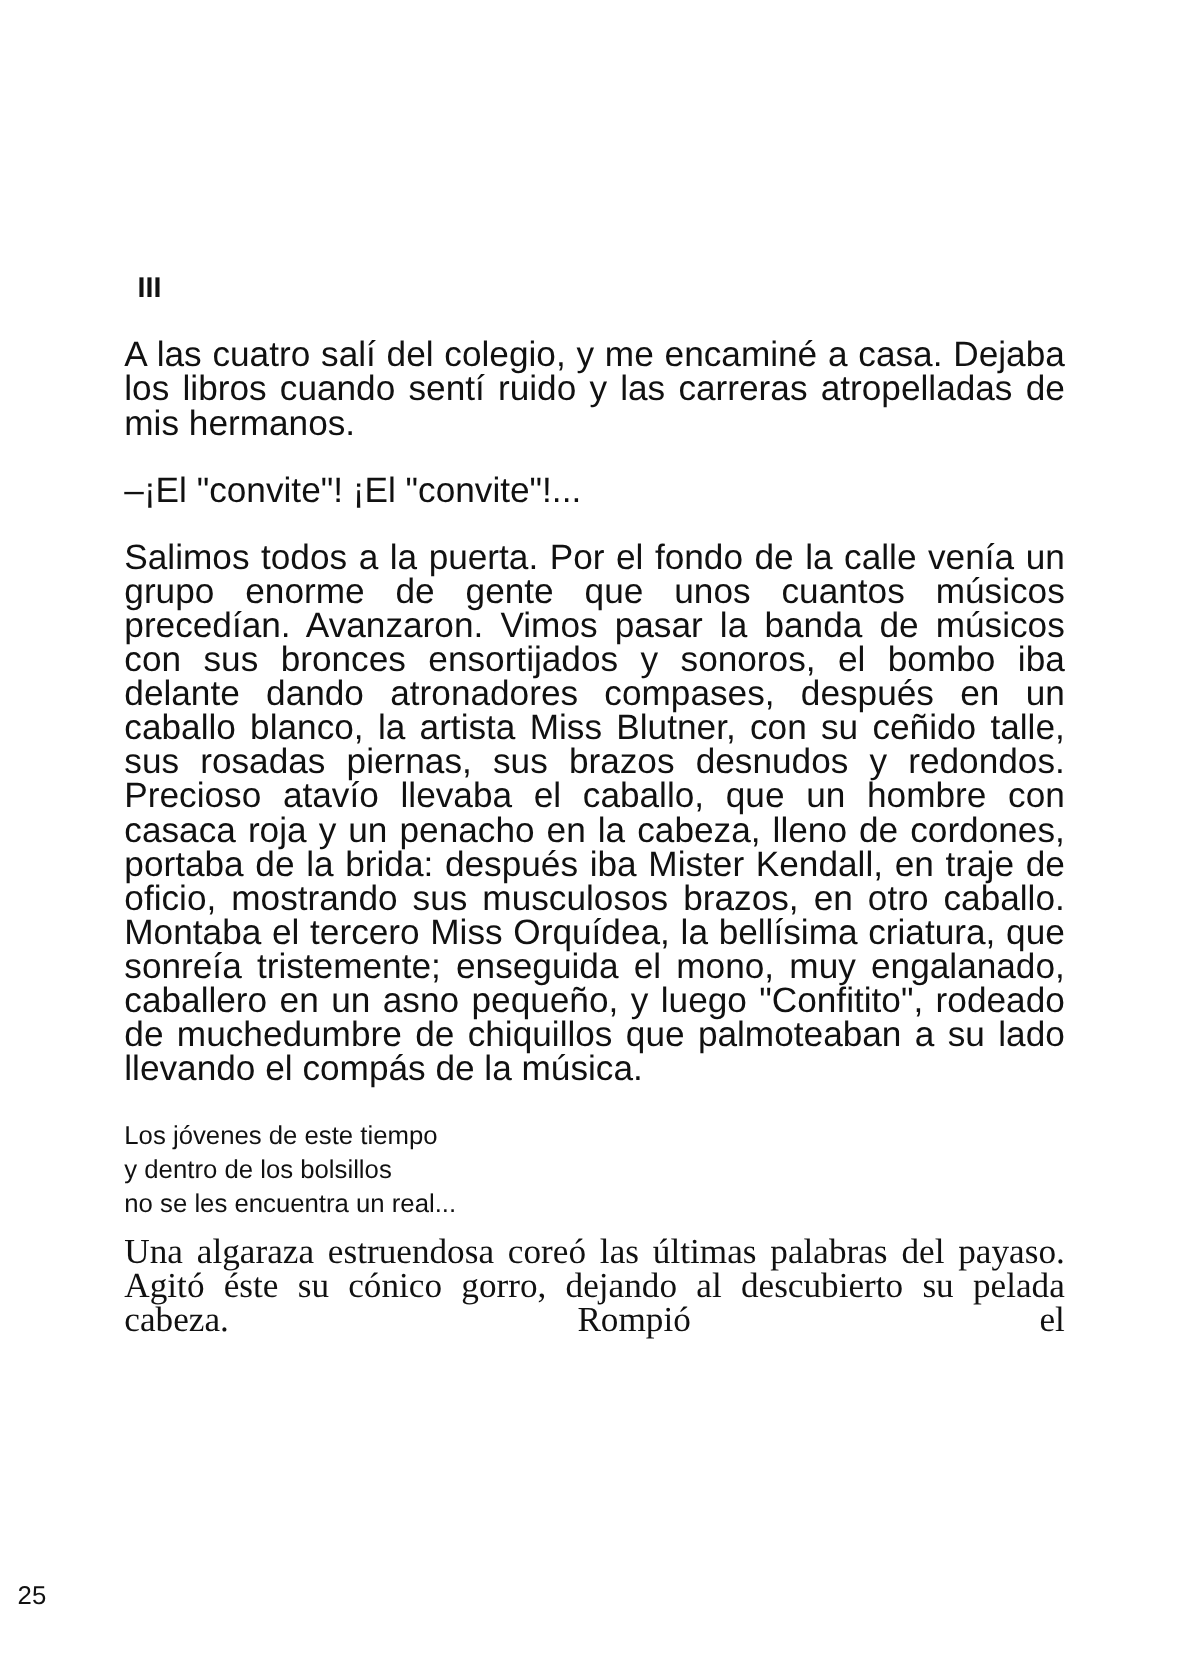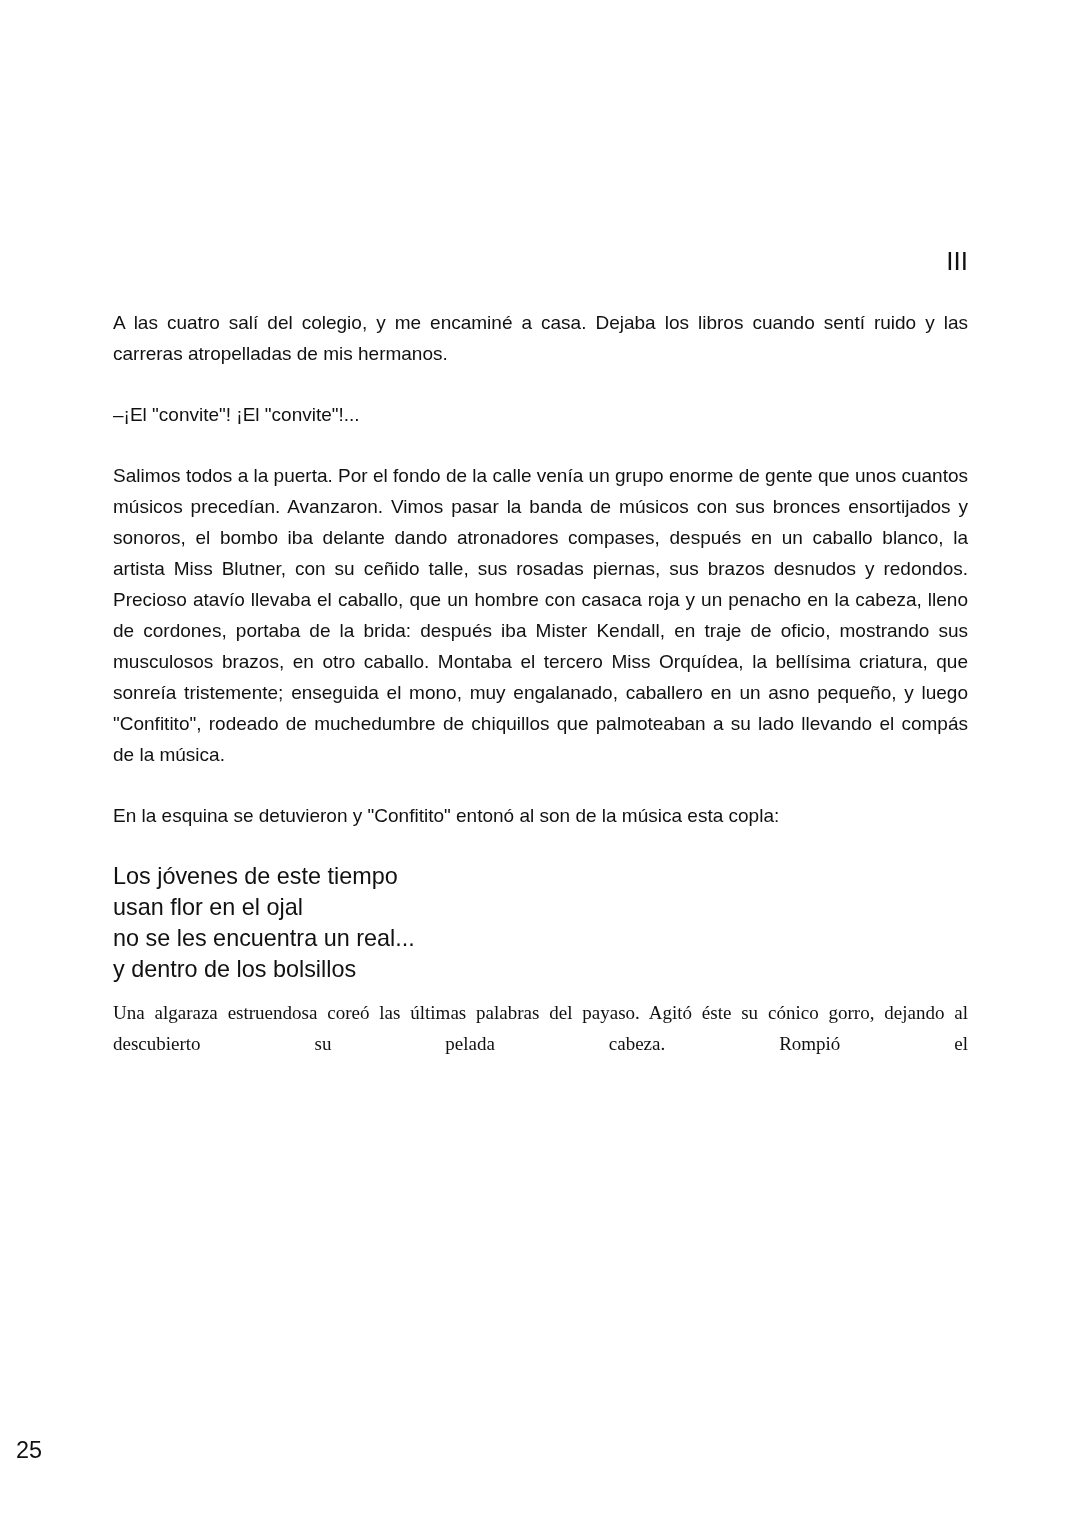--- a/index.html
+++ b/index.html
@@ -22,29 +22,28 @@
       height: 1527px;
       background: #ffffff;
     }
     .content {
       position: absolute;
       left: 113px;
       top: 244px;
       width: 855px;
     }
     .chapter-heading {
-      font-weight: normal;
+      font-weight: bold;
       font-size: 26px;
       line-height: 34px;
       margin: 0 0 29px 12px;
       letter-spacing: 0px;
-      text-align: right;
     }
     .para {
-      font-size: 19px;
+      font-size: 32px;
       line-height: 31px;
       margin: 0 0 30px 0;
       text-align: justify;
       text-align-last: left;
     }
     .para.dialogue {
       text-align: left;
     }
     .verse {
       font-size: 23.4px;
@@ -67,26 +66,24 @@
 </head>
 <body>
 
 <div class="page">
   <div class="content">
     <div class="chapter-heading">III</div>
 
     <p class="para">A las cuatro salí del colegio, y me encaminé a casa. Dejaba los libros cuando sentí ruido y las carreras atropelladas de mis hermanos.</p>
     <p class="para dialogue">–¡El "convite"! ¡El "convite"!...</p>
     <p class="para">Salimos todos a la puerta. Por el fondo de la calle venía un grupo enorme de gente que unos cuantos músicos precedían. Avanzaron. Vimos pasar la banda de músicos con sus bronces ensortijados y sonoros, el bombo iba delante dando atronadores compases, después en un caballo blanco, la artista Miss Blutner, con su ceñido talle, sus rosadas piernas, sus brazos desnudos y redondos. Precioso atavío llevaba el caballo, que un hombre con casaca roja y un penacho en la cabeza, lleno de cordones, portaba de la brida: después iba Mister Kendall, en traje de oficio, mostrando sus musculosos brazos, en otro caballo. Montaba el tercero Miss Orquídea, la bellísima criatura, que sonreía tristemente; enseguida el mono, muy engalanado, caballero en un asno pequeño, y luego "Confitito", rodeado de muchedumbre de chiquillos que palmoteaban a su lado llevando el compás de la música.</p>
-    <p class="para">En la esquina se detuvieron y "Confitito" entonó al son de la música esta copla:</p>
 
     <div class="verse">
       <span class="verse-line">Los jóvenes de este tiempo</span>
-      <span class="verse-line">usan flor en el ojal</span>
+      <span class="verse-line">y dentro de los bolsillos</span>
       <span class="verse-line">no se les encuentra un real...</span>
-      <span class="verse-line">y dentro de los bolsillos</span>
     </div>
 
     <p class="para" style="text-align-last: justify; font-family: Liberation Serif, serif;">Una algaraza estruendosa coreó las últimas palabras del payaso. Agitó éste su cónico gorro, dejando al descubierto su pelada cabeza. Rompió el</p>
   </div>
 
   <div class="page-number">25</div>
 </div>
 
 </body></html>

